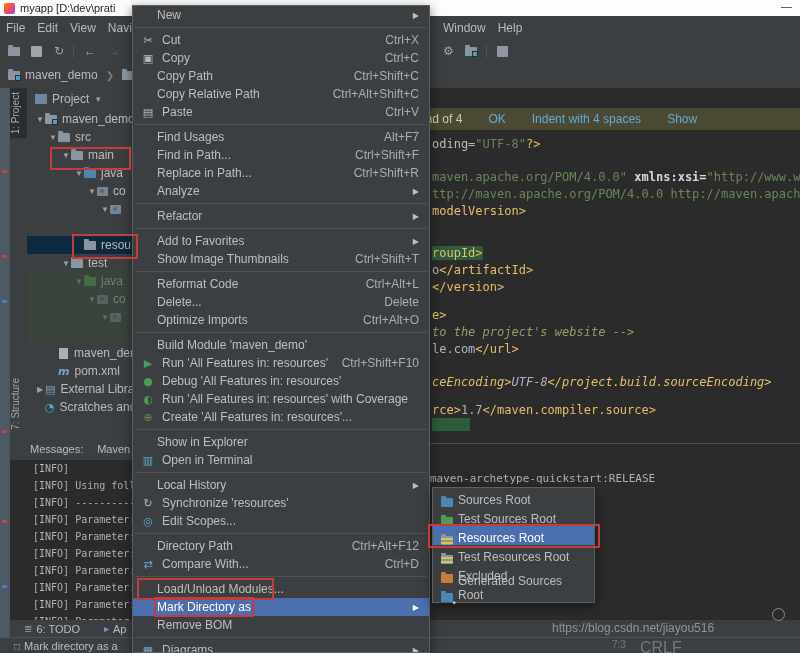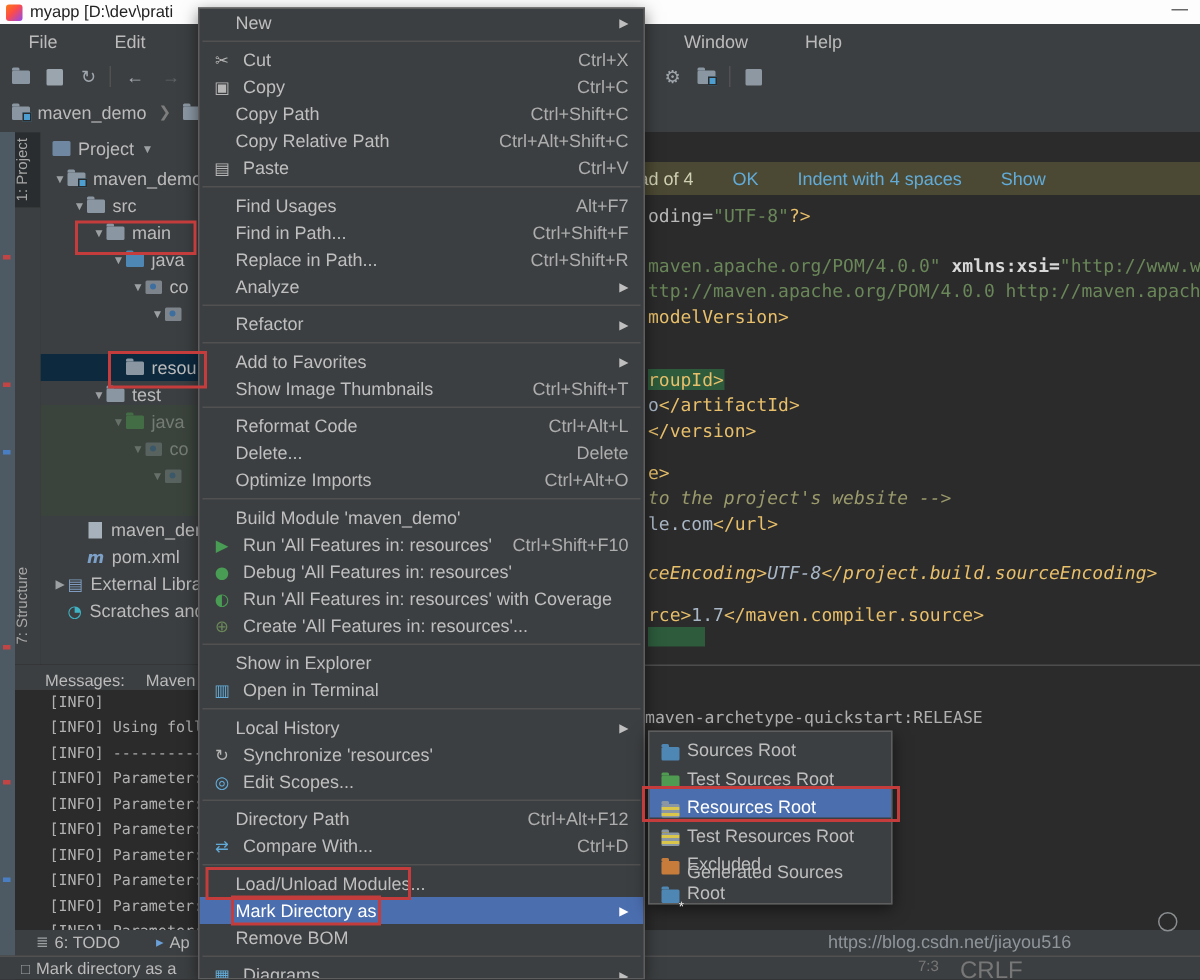--- a/index.html
+++ b/index.html
@@ -8,21 +8,21 @@
   .abs{position:absolute;}
   
   #titlebar{left:0;top:0;width:800px;height:16px;background:#fdfdfd;color:#222;
             font-size:11px;display:flex;align-items:center;border-bottom:1px solid #2a2a2a;}
   #logo{width:11px;height:11px;margin:0 5px 0 4px;border-radius:2px;
         background:linear-gradient(135deg,#f97a12 0%,#fc4b4b 45%,#9049f0 100%);}
   #min-btn{position:absolute;right:8px;top:0;color:#333;font-size:11px;}
   
   #menubar{left:0;top:16px;width:800px;height:24px;background:#3c3f41;color:#bbbbbb;
            font-size:12px;display:flex;align-items:center;}
-  #menubar .mb{padding:0 19px;}
+  #menubar .mb{padding:0 6px;}
   #mb-right{position:absolute;left:437px;top:0;height:24px;display:flex;align-items:center;}
   
   #toolbar{left:0;top:40px;width:800px;height:22px;background:#3c3f41;display:flex;
            align-items:center;color:#9fa6ad;font-size:12px;border-bottom:1px solid #323232;}
   .tbi{margin:0 6px;display:inline-flex;align-items:center;}
   .tbsep{width:1px;height:14px;background:#515151;margin:0 4px;}
   #tb-right{position:absolute;left:437px;top:0;height:22px;display:flex;align-items:center;}
   
   #breadcrumbs{left:0;top:62px;width:800px;height:26px;background:#3c3f41;color:#bbbbbb;
            font-size:12px;display:flex;align-items:center;border-bottom:1px solid #323232;}
@@ -74,21 +74,21 @@
   #banner .lnk:first-of-type{margin-left:auto;}
   .code-line{position:absolute;left:27px;white-space:pre;font-family:"DejaVu Sans Mono","Liberation Mono",monospace;
              font-size:12px;line-height:15px;}
   .c-tag{color:#e8bf6a;} .c-str{color:#6a8759;} .c-attr{color:#bababa;}
   .c-attrb{color:#d8d8d8;font-weight:bold;} .c-com{color:#9a9a6c;font-style:italic;}
   .c-txt{color:#a9b7c6;} .hl{background:#2d5b3c;}
   #sel-chip{position:absolute;left:27px;top:330px;width:38px;height:13px;background:#2d5b3c;}
   
   #console-left{left:10px;top:443px;width:122px;height:177px;background:#2b2b2b;overflow:hidden;}
   #console-tabs{position:absolute;left:0;top:0;width:144px;height:17px;background:#3c3f41;
-                color:#bbbbbb;font-size:11px;display:flex;align-items:flex-end;}
+                color:#bbbbbb;font-size:11px;display:flex;align-items:flex-start;}
   #console-lines{position:absolute;left:23px;top:17px;white-space:pre;
                  font-family:"DejaVu Sans Mono","Liberation Mono",monospace;font-size:10px;
                  line-height:17px;color:#b0b0b0;}
   #console-right{left:405px;top:443px;width:395px;height:177px;background:#2b2b2b;
                  border-top:1px solid #4d4d4d;overflow:hidden;}
   #archetype{position:absolute;left:25px;top:28px;color:#b0b0b0;font-size:11px;
              font-family:"DejaVu Sans Mono","Liberation Mono",monospace;white-space:nowrap;}
   
   #bottom-row{left:10px;top:620px;width:790px;height:17px;background:#3c3f41;color:#bbbbbb;
               font-size:11px;display:flex;align-items:center;}

